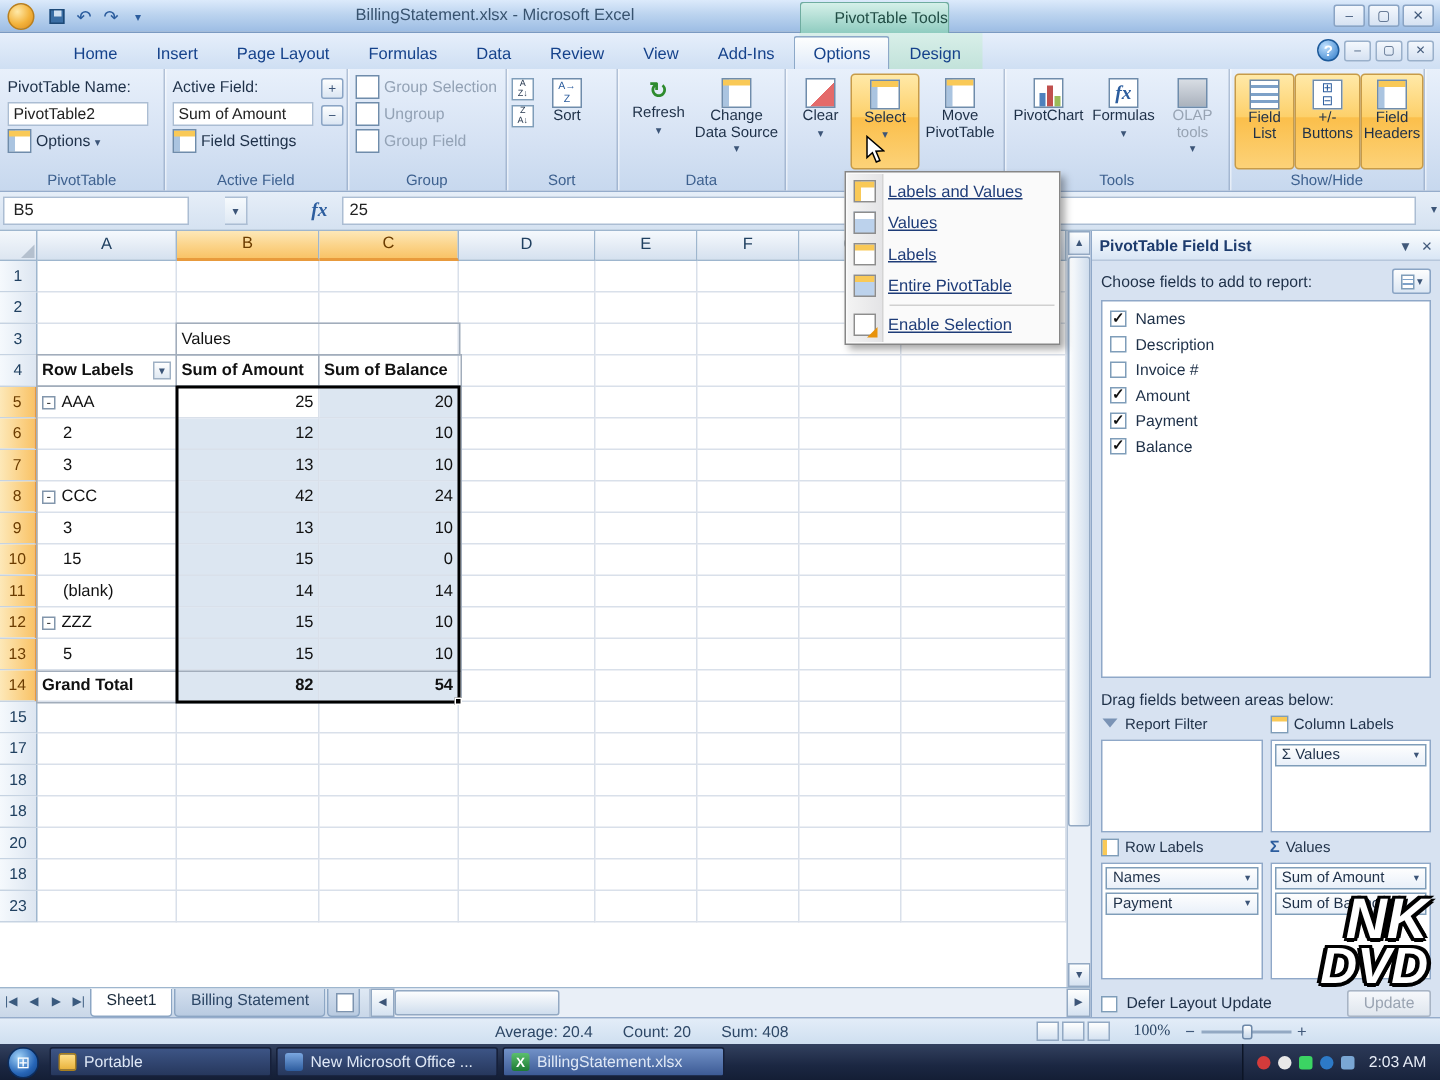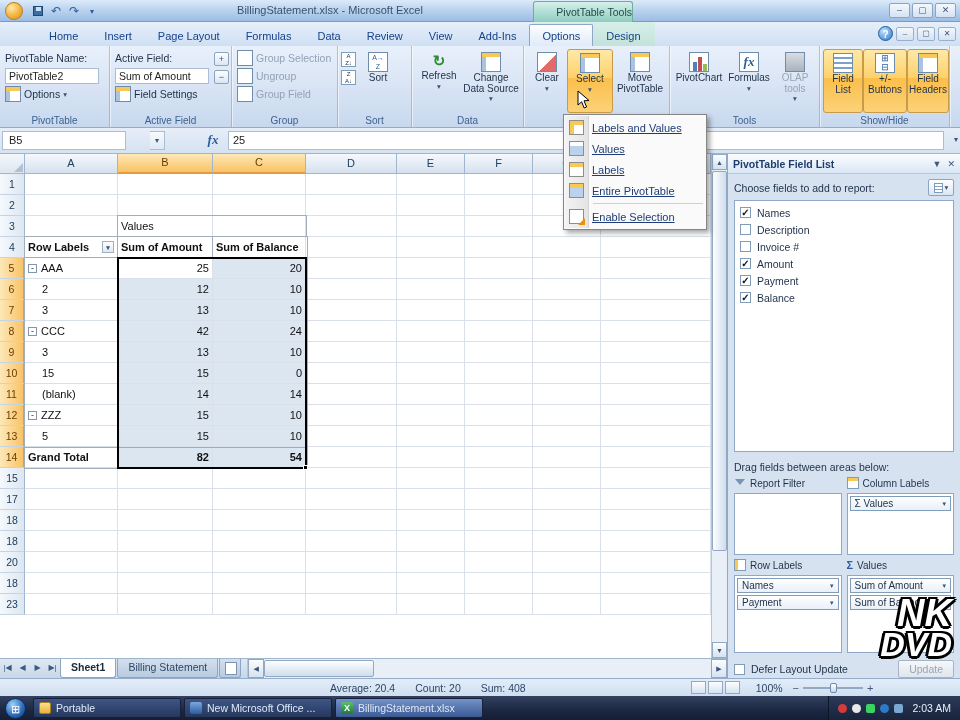--- a/index.html
+++ b/index.html
@@ -88,35 +88,35 @@
 #fillhandle{left:303px;top:311px;width:5px;height:5px;background:#000;border:1px solid #fff;z-index:4;}
 
 .vscroll{position:absolute;right:0;top:0;width:16px;height:504px;background:#e9eff7;border-left:1px solid #b6c5d8;}
 .sbtn{position:absolute;left:0;width:15px;height:16px;background:linear-gradient(#fdfefe,#d5e2f1);border:1px solid #93a9c3;text-align:center;font-size:7px;line-height:15px;color:#3c5578;}
 .vthumb{position:absolute;left:0;top:17px;width:15px;height:380px;background:linear-gradient(90deg,#fdfefe,#cfdded);border:1px solid #93a9c3;border-radius:2px;}
 
 
 .sheetrow{position:absolute;left:0;top:658px;width:727px;height:20px;background:linear-gradient(#dfe9f4,#c9d7e8);border-top:1px solid #9eb6ce;display:flex;align-items:stretch;}
 .tnav{width:15px;text-align:center;line-height:18px;font-size:8px;color:#3a5a7e;flex:none;}
 .stab{padding:0 10px;line-height:17px;font-size:10.5px;border:1px solid #8ca6c4;border-top:none;border-radius:0 0 3px 3px;margin-right:1px;flex:none;}
-.stab.active{background:#fff;font-weight:bold;color:#1a2a3a;}
+.stab.active{background:#fff;font-weight:normal;color:#1a2a3a;}
 .stab.inactive{background:linear-gradient(#d3dfee,#b9cbe1);color:#2d4766;}
 .instab{width:22px;border:1px solid #8ca6c4;border-top:none;border-radius:0 0 3px 3px;background:linear-gradient(#d3dfee,#b9cbe1);position:relative;flex:none;}
 .instab::after{content:"";position:absolute;left:5px;top:3px;width:10px;height:11px;background:#fff;border:1px solid #7d94b0;}
 .hscroll{flex:1;display:flex;align-items:stretch;margin-left:6px;background:#e9eff7;border-left:1px solid #b6c5d8;}
 .hbtn{width:16px;text-align:center;font-size:7px;line-height:18px;color:#3c5578;background:linear-gradient(#fdfefe,#d5e2f1);border:1px solid #93a9c3;flex:none;}
 .hthumb{width:110px;background:linear-gradient(#fdfefe,#cfdded);border:1px solid #93a9c3;border-radius:2px;margin:1px 0;flex:none;}
 
 
 .statusbar{position:absolute;left:0;top:678px;width:960px;height:18px;background:linear-gradient(#e3edf8,#cfdff0);border-top:1px solid #95accb;font-size:10.5px;color:#2d4766;display:flex;align-items:center;}
 .sb-mode{padding-left:8px;width:330px;margin-top:31px;}
 .sb-stats{display:flex;gap:20px;}
 .sb-views{display:flex;gap:2px;margin-left:165px;}
 .vwbtn{width:15px;height:13px;border:1px solid #93a9c3;background:linear-gradient(#fdfefe,#d5e2f1);}
-.sb-zoom{margin-left:16px;}
+.sb-zoom{margin-left:16px;font-family:Liberation Serif, serif;}
 .zoomslider{display:flex;align-items:center;gap:4px;margin-left:10px;}
 .ztrack{width:60px;height:2px;background:#93a9c3;position:relative;}
 .zthumb{position:absolute;left:27px;top:-4px;width:7px;height:10px;background:linear-gradient(#fdfefe,#c8d8ea);border:1px solid #6d88a8;border-radius:2px;}
 .zpm{font-size:11px;color:#41597a;line-height:10px;}
 
 
 .pane{position:absolute;left:727px;top:154px;width:233px;height:524px;background:#d7e2f1;border-left:1px solid #8fa8c8;display:flex;flex-direction:column;font-size:10.5px;color:#1e3048;}
 .pane-hdr{height:20px;background:linear-gradient(#fbfdfe,#d9e6f5);border-bottom:1px solid #b7c7dc;display:flex;align-items:center;padding:0 5px;gap:6px;flex:none;}
 .pane-title{font-weight:bold;color:#1e3c6e;flex:1;}
 .phbtn{font-size:9px;color:#41597a;}

